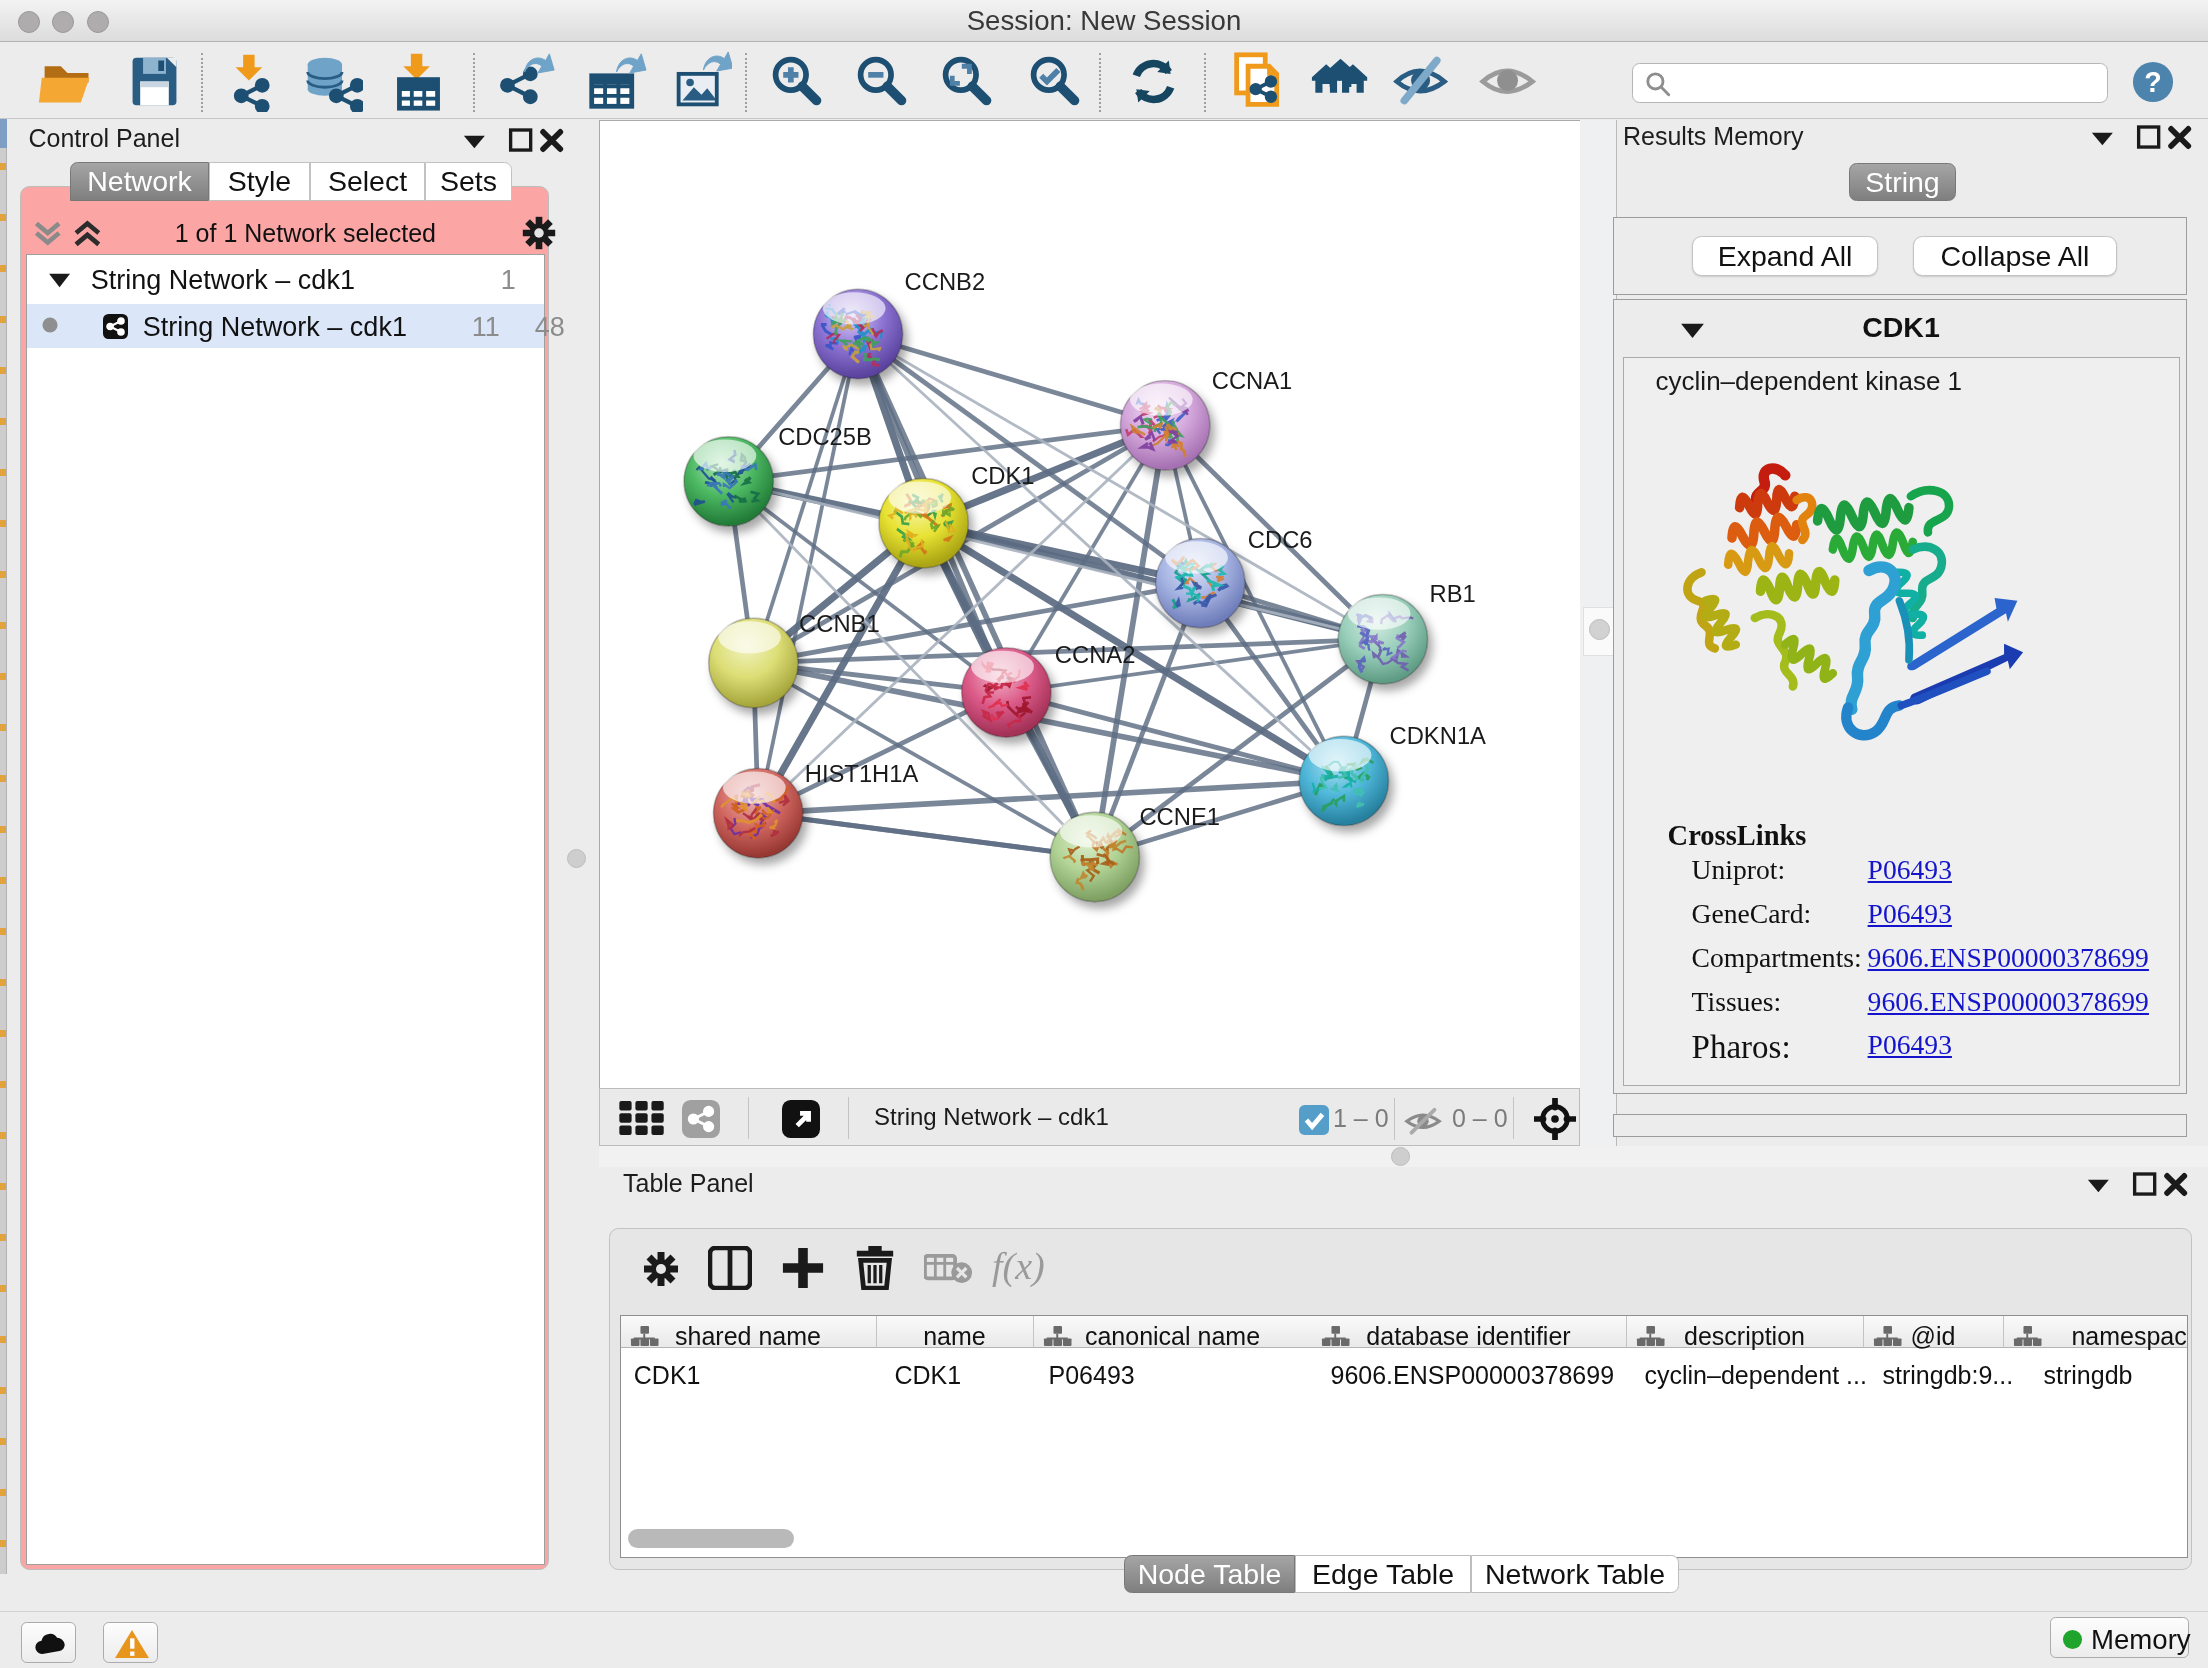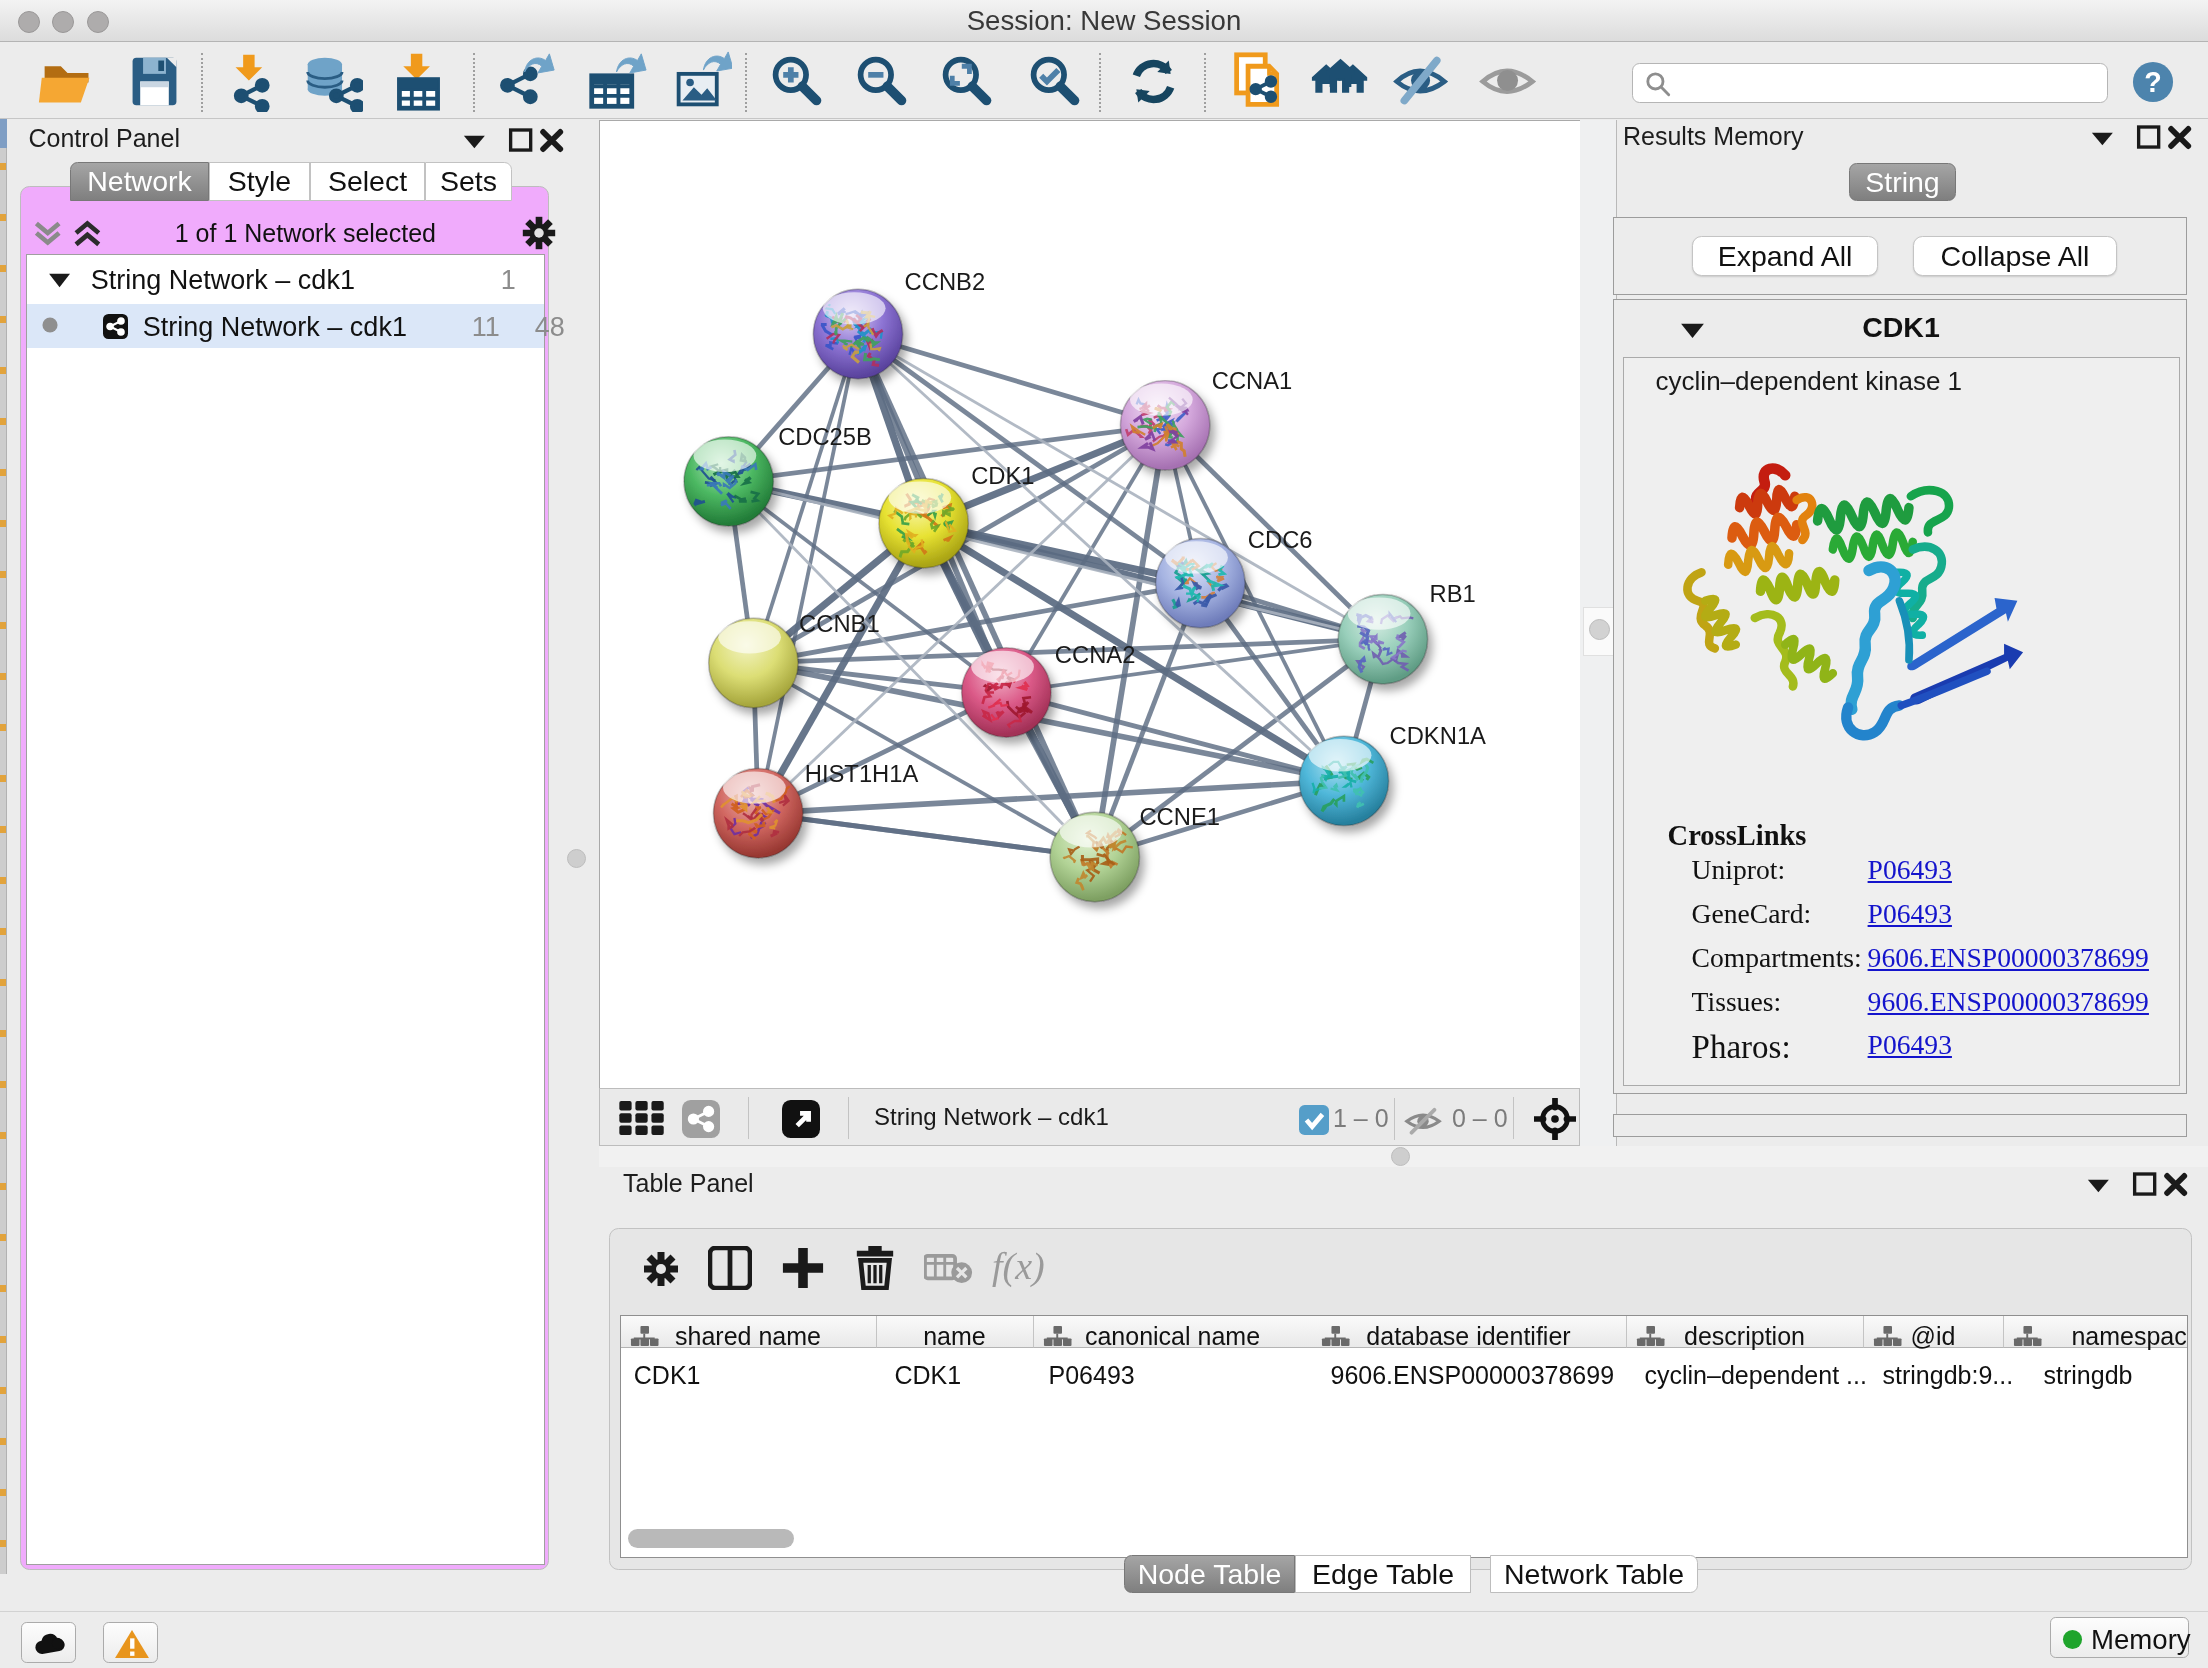--- a/index.html
+++ b/index.html
@@ -17,21 +17,21 @@
 #toolbar { left:0; top:43px; width:2208px; height:76px; background:#ececec;
   border-bottom:1px solid #c6c6c6; }
 .tsep { position:absolute; top:9.5px; height:59px; width:0;
   border-left:2.9px dotted #9f9f9f; }
 #searchbox { position:absolute; left:1632px; top:20px; width:476px; height:40px;
   background:#fff; border:1.9px solid #b5b5b5; border-radius:7.6px; }
 
 .ptitle { font-size:25px; color:#1d1d1d; }
 
 #cp-outer { left:20px; top:186px; width:529px; height:1384px;
-  background:#f0abfc; border:1.9px solid #bdbdbd; border-radius:9.5px; }
+  background:#fca5a5; border:1.9px solid #bdbdbd; border-radius:9.5px; }
 .tab { position:absolute; top:162px; height:39px; background:#fff; border:1px solid #c2c2c2;
   font-size:28.5px; color:#111; text-align:center; line-height:37px; }
 .tabsel { background:linear-gradient(#a5a5a5,#7f7f7f); color:#fff; border:1px solid #787878; }
 #cp-bar { position:absolute; left:1.9px; top:25px; width:523px; height:39px; }
 #cp-tree { position:absolute; left:4.8px; top:67px; width:519px; height:1311px;
   background:#fff; border:1px solid #9f9f9f; }
 .trow { position:absolute; left:0; width:517px; height:43px; font-size:27px; color:#111; }
 .gray { color:#8c8c8c; }
 
 #canvas { left:599px; top:120px; width:981px; height:968px; background:#fff;
@@ -1008,21 +1008,21 @@
       <div class="tcell" style="left:428px;top:45px;">P06493</div>
       <div class="tcell" style="left:710px;top:45px;">9606.ENSP00000378699</div>
       <div class="tcell" style="left:1024px;top:45px;">cyclin–dependent ...</div>
       <div class="tcell" style="left:1262px;top:45px;">stringdb:9...</div>
       <div class="tcell" style="left:1423px;top:45px;">stringdb</div>
     <div class="abs" style="left:7.6px;top:213px;width:166px;height:19px;background:#b9b9b9;border-radius:9.5px;"></div>
   </div>
 </div>
 <div class="btab abs" style="left:1124px;width:171px;background:linear-gradient(#a5a5a5,#7f7f7f);color:#fff;border-color:#787878;border-radius:7.6px 0 0 7.6px;">Node Table</div>
 <div class="btab abs" style="left:1295px;width:176px;">Edge Table</div>
-<div class="btab abs" style="left:1471px;width:208px;border-radius:0 7.6px 7.6px 0;margin-left:19px;">Network Table</div>
+<div class="btab abs" style="left:1471px;width:208px;border-radius:0 7.6px 7.6px 0;">Network Table</div>
 
 <div id="botbar" class="abs"></div>
 <div class="abs" style="left:0;top:119px;width:6.7px;height:1455px;background:repeating-linear-gradient(180deg,#cdcdcd 0 44px,#e2a33c 44px 51px);border-right:1px solid #b2b2b2;"></div>
 <div class="abs" style="left:0;top:119px;width:6.7px;height:28.5px;background:#7f9ec4;"></div>
 
 <div class="bbtn abs" style="left:21px;top:1622px;width:55px;height:41px;">
   <svg class="abs" style="left:10.5px;top:7.6px" width="34" height="25" viewBox="0 0 36 26">
     <path d="M10 24 a7 7 0 0 1 -1 -14 a9 9 0 0 1 17 -2 a6.5 6.5 0 0 1 2 13 z" fill="#111"></path>
     <circle cx="26" cy="13" r="6" fill="#111"></circle>
   </svg>

